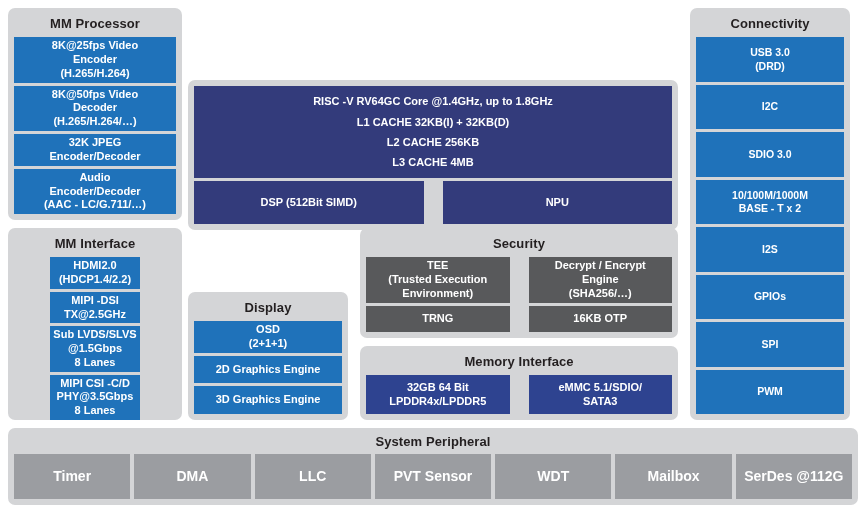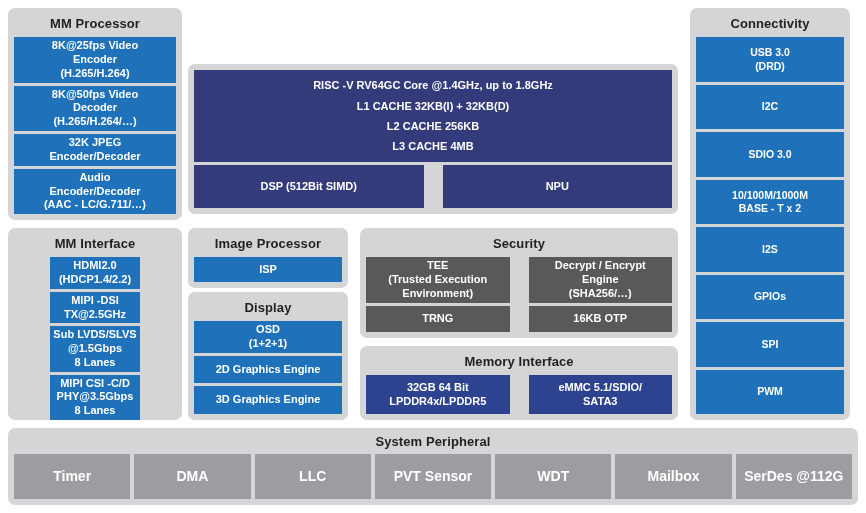--- a/index.html
+++ b/index.html
@@ -78,21 +78,21 @@
 
   
   #mm-processor { left: 8px; top: 8px; width: 174px; height: 212px; }
   #mm-processor .blocks > .block { flex: 1 1 0; }
 
   
   #mm-interface { left: 8px; top: 228px; width: 174px; height: 192px; align-items: center; }
   #mm-interface .blocks > .block { flex: 1 1 0; }
 
   
-  #core-panel { left: 188px; top: 64px; width: 490px; height: 150px; }
+  #core-panel { left: 188px; top: 80px; width: 490px; height: 150px; }
   #core-panel .blocks { gap: 3px; }
   #core-main {
     flex: 0 0 92px;
     justify-content: center;
     font-size: 11px;
     line-height: 1.85;
   }
   #core-lower { flex: 1 1 auto; }
   #core-lower .block { font-size: 11px; }
 
@@ -192,35 +192,27 @@
           <div class="block navy">
             <span class="ln">DSP (512Bit SIMD)</span>
           </div>
           <div class="block navy">
             <span class="ln">NPU</span>
           </div>
         </div>
     </div>
   </section>
 
-  <section class="panel" id="image-processor">
-    <div class="panel-title">Image Processor</div>
-    <div class="blocks">
-        <div class="block blue">
-          <span class="ln">ISP</span>
-        </div>
-      </div>
-  </section>
 
   <section class="panel" id="display-panel">
     <div class="panel-title">Display</div>
     <div class="blocks">
         <div class="block blue">
           <span class="ln">OSD</span>
-          <span class="ln">(1+2+1)</span>
+          <span class="ln">(2+1+1)</span>
         </div>
         <div class="block blue">
           <span class="ln">2D  Graphics Engine</span>
         </div>
         <div class="block blue">
           <span class="ln">3D  Graphics Engine</span>
         </div>
       </div>
   </section>
 

